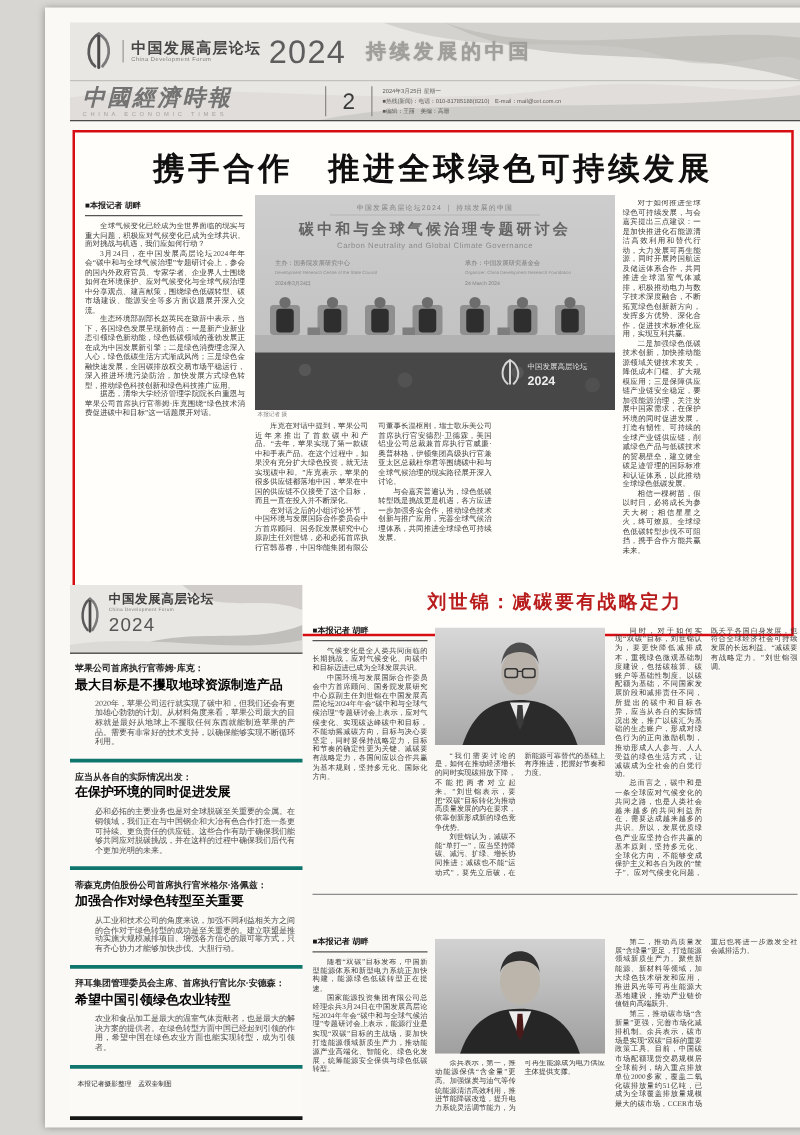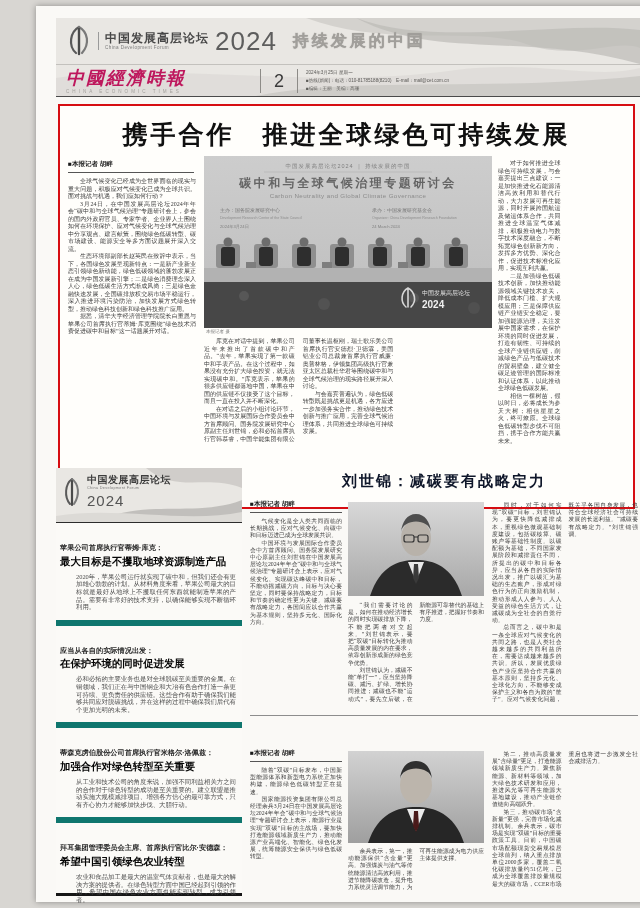--- a/index.html
+++ b/index.html
@@ -30,21 +30,21 @@
   .forum-names{display:flex;flex-direction:column;line-height:1;margin-right:6px;border-left:1px solid #9a9a9a;padding-left:6px;}
   .forum-cn{font-size:12px;font-weight:700;color:#474747;letter-spacing:1px;}
   .forum-en{font-size:4.6px;color:#7c7c7c;letter-spacing:.4px;margin-top:2px;}
   .forum-year{font-size:26px;color:#5d5d5d;letter-spacing:1px;margin-right:16px;font-family:"Liberation Sans",sans-serif;}
   .banner-slogan{font-size:16px;font-weight:700;color:#a19f9b;letter-spacing:3px;text-shadow:0 0 1px #8f8d89;}
   .masthead-row{
     position:absolute;left:0;top:48px;width:100%;height:30px;
     display:flex;align-items:center;padding-left:10px;box-sizing:border-box;
   }
   .paper-names{width:186px;}
-  .paper-cn{font-family:"Liberation Serif",serif;font-style:italic;font-weight:700;font-size:18px;color:#be185d;letter-spacing:2px;line-height:1;}
+  .paper-cn{font-family:"Liberation Serif",serif;font-style:italic;font-weight:700;font-size:18px;color:#737373;letter-spacing:2px;line-height:1;}
   .paper-en{font-size:4.6px;letter-spacing:3px;color:#a3a19d;margin-top:2px;}
   .vline{width:1px;height:24px;background:#8d8b87;margin:0 8px;}
   .page-num{font-size:18px;color:#3a3a3a;width:20px;text-align:center;}
   .issue-info{font-size:4.6px;color:#5c5b58;line-height:1.8;}
   
   .redbox{
     position:absolute;left:22px;top:98px;width:577px;height:405px;
     border:2.5px solid #d60d12;background:#fffefb;box-sizing:border-box;
   }
   .head-xl{
@@ -74,30 +74,30 @@
     position:absolute;left:20px;top:462px;width:186px;height:428px;
     display:flex;flex-direction:column;border-bottom:3px solid #161616;box-sizing:border-box;background:#fbfaf7;
   }
   .sb-header{position:relative;height:54px;background:#e9e7e3;border-bottom:1.5px solid #2c2c2c;overflow:hidden;flex:0 0 auto;}
   .sb-header svg.waves{position:absolute;inset:0;}
   .sb-head-inner{position:absolute;left:6px;top:7px;display:flex;}
   .sb-forum{display:flex;flex-direction:column;line-height:1;margin-left:5px;}
   .sb-forum-cn{font-size:10px;font-weight:700;color:#3d3d3d;letter-spacing:.5px;}
   .sb-forum-en{font-size:3.8px;color:#7d7d7d;margin-top:1.5px;letter-spacing:.3px;}
   .sb-forum-year{font-size:15px;color:#555;margin-top:3px;letter-spacing:1px;}
-  .sb-item{padding:20px 4px 9px 4px;border-bottom:6px solid #0f766e;}
+  .sb-item{padding:7px 4px 9px 4px;border-bottom:3px solid #0f766e;}
   .sb-item:last-of-type{border-bottom:none;}
   .sb-speaker{font-size:7.2px;font-weight:700;color:#2a2a2a;line-height:1.35;}
   .sb-title{font-size:10.4px;font-weight:700;color:#050505;line-height:1.25;margin-top:2px;}
   .sb-body{font-family:"Liberation Serif",serif;font-size:6.4px;line-height:7.6px;color:#4c4c4c;text-align:justify;margin:5px 2px 0 16px;}
   .sb-credit{margin:auto 0 22px 6px;font-size:5.4px;color:#333;}
   
   .head-md{
     position:absolute;text-align:center;font-family:"Liberation Serif",serif;
-    font-weight:700;font-size:15px;letter-spacing:2px;color:#0f172a;
+    font-weight:700;font-size:15px;letter-spacing:2px;color:#b91c1c;
   }
   #a2-head{left:214px;top:466px;width:388px;}
   #a2-byline{left:214px;top:494px;width:92px;}
   #a2-col1{left:214px;top:512px;width:92px;height:192px;}
   #a2-photo{position:absolute;left:312px;top:496px;width:136px;height:94px;}
   #a2-under{left:312px;top:596px;width:136px;height:108px;}
   #a2-right{left:456px;top:496px;width:146px;height:208px;}
   .art-divider{position:absolute;left:214px;top:709px;width:388px;height:1px;background:#8d8d8d;}
   #a3-head{left:214px;top:715px;width:388px;}
   #a3-byline{left:214px;top:743px;width:92px;}

